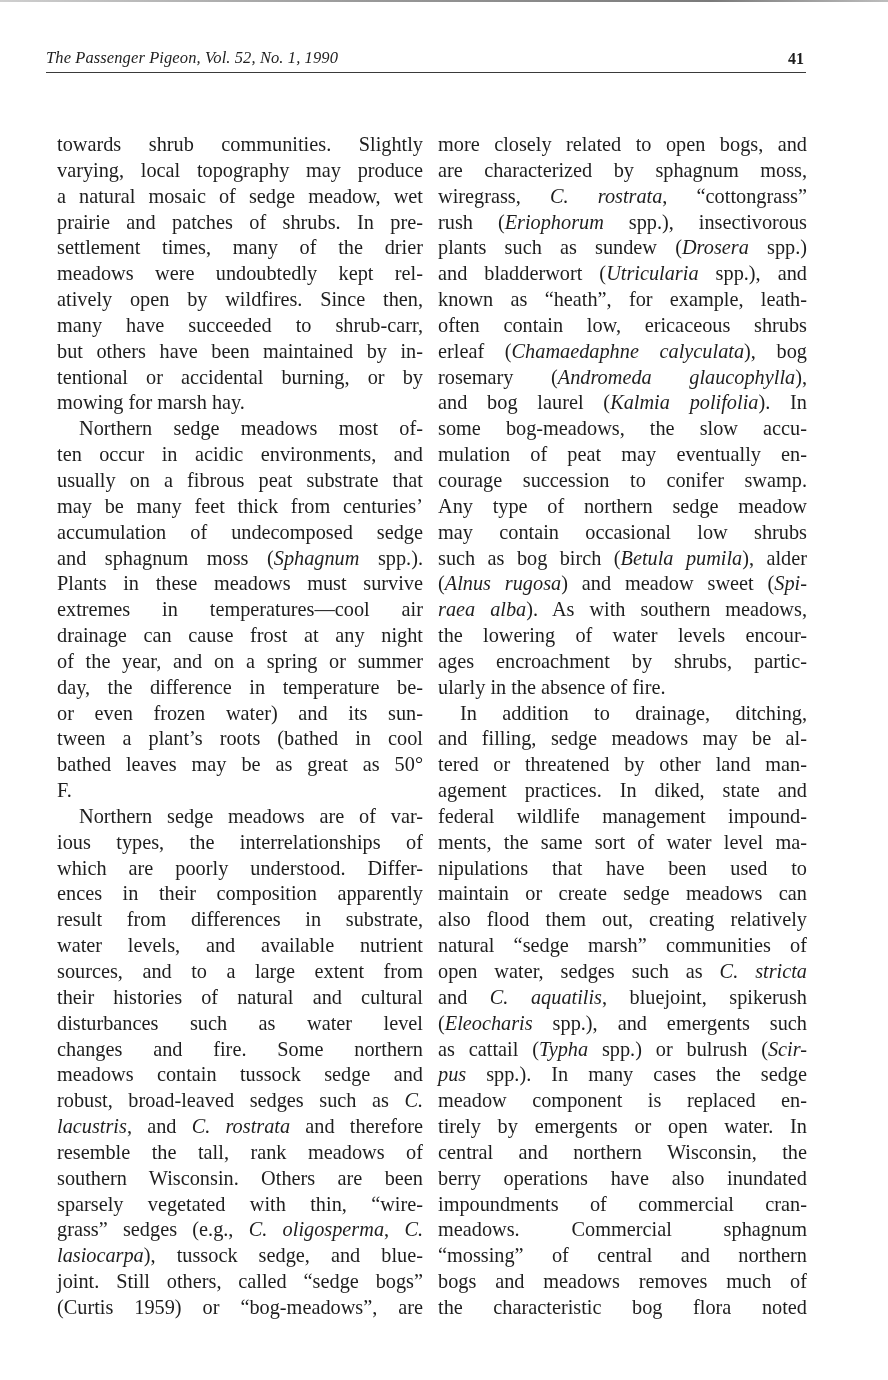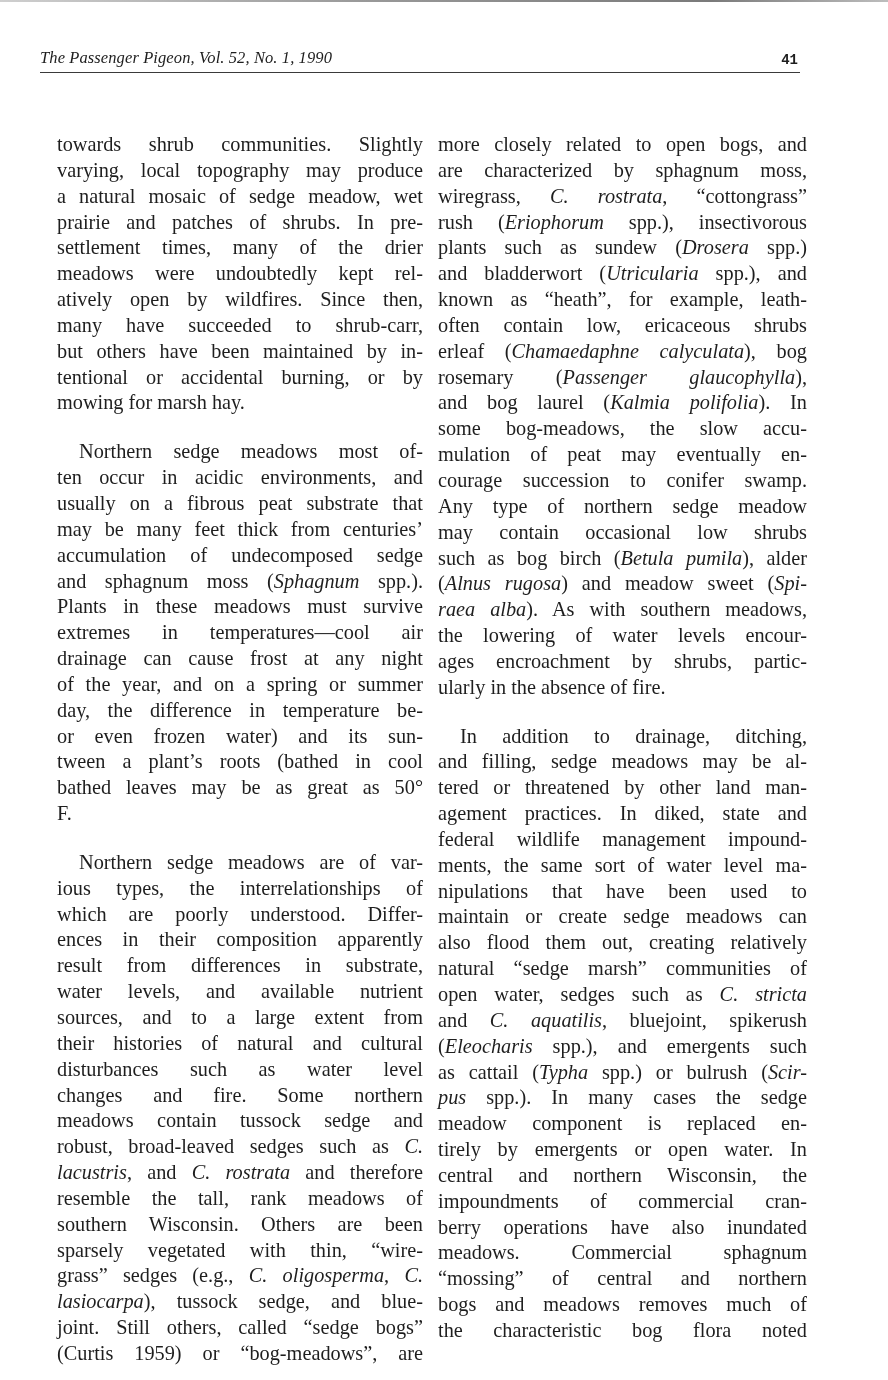--- a/index.html
+++ b/index.html
@@ -17,61 +17,60 @@
     }
     .scan-edge {
       position: absolute;
       left: 0; top: 0;
       width: 888px;
       height: 2px;
       background: linear-gradient(to right, #cfcfcf, #9a9a9a 40%, #7a7a7a 80%, #bdbdbd);
     }
     .running-head {
       position: absolute;
-      left: 40px;
+      left: 46px;
       top: 48px;
       width: 760px;
       height: 24px;
       border-bottom: 1.4px solid #3a3a3a;
     }
     .journal-title {
       position: absolute;
       left: 0;
       bottom: 4px;
       font-style: italic;
       font-size: 16.5px;
       letter-spacing: 0.1px;
     }
     .page-number {
       position: absolute;
       right: 2px;
       bottom: 4px;
       font-weight: bold;
-      font-size: 14px;
-      font-family: Liberation Mono, monospace;
+      font-size: 16px;
     }
     .column {
       position: absolute;
       top: 132px;
       font-size: 20.3px;
       line-height: 25.85px;
     }
     .col-left { left: 57px; width: 366px; }
     .col-right { left: 438px; width: 369px; }
     .line {
       display: block;
       white-space: nowrap;
       text-align: justify;
       text-align-last: justify;
       height: 25.85px;
     }
     .line.last {
       text-align-last: left;
     }
-    .line.indent { padding-left: 22px; margin-top: 23px; }
+    .line.indent { padding-left: 22px; }
     .para { display: block; }
     i { font-style: italic; }
   </style>
 </head>
 <body>
 
 <div class="scan-edge"></div>
 
 <header class="running-head">
   <span class="journal-title">The Passenger Pigeon, Vol. 52, No. 1, 1990</span>
@@ -136,21 +135,21 @@
     <div class="para">
       <span class="line">more closely related to open bogs, and</span>
       <span class="line">are characterized by sphagnum moss,</span>
       <span class="line">wiregrass, <i>C. rostrata</i>, “cottongrass”</span>
       <span class="line">rush (<i>Eriophorum</i> spp.), insectivorous</span>
       <span class="line">plants such as sundew (<i>Drosera</i> spp.)</span>
       <span class="line">and bladderwort (<i>Utricularia</i> spp.), and</span>
       <span class="line">known as “heath”, for example, leath-</span>
       <span class="line">often contain low, ericaceous shrubs</span>
       <span class="line">erleaf (<i>Chamaedaphne calyculata</i>), bog</span>
-      <span class="line">rosemary (<i>Passenger glaucophylla</i>),</span>
+      <span class="line">rosemary (<i>Andromeda glaucophylla</i>),</span>
       <span class="line">and bog laurel (<i>Kalmia polifolia</i>). In</span>
       <span class="line">some bog-meadows, the slow accu-</span>
       <span class="line">mulation of peat may eventually en-</span>
       <span class="line">courage succession to conifer swamp.</span>
       <span class="line">Any type of northern sedge meadow</span>
       <span class="line">may contain occasional low shrubs</span>
       <span class="line">such as bog birch (<i>Betula pumila</i>), alder</span>
       <span class="line">(<i>Alnus rugosa</i>) and meadow sweet (<i>Spi-</i></span>
       <span class="line"><i>raea alba</i>). As with southern meadows,</span>
       <span class="line">the lowering of water levels encour-</span>
@@ -169,20 +168,20 @@
       <span class="line">also flood them out, creating relatively</span>
       <span class="line">natural “sedge marsh” communities of</span>
       <span class="line">open water, sedges such as <i>C. stricta</i></span>
       <span class="line">and <i>C. aquatilis</i>, bluejoint, spikerush</span>
       <span class="line">(<i>Eleocharis</i> spp.), and emergents such</span>
       <span class="line">as cattail (<i>Typha</i> spp.) or bulrush (<i>Scir-</i></span>
       <span class="line"><i>pus</i> spp.). In many cases the sedge</span>
       <span class="line">meadow component is replaced en-</span>
       <span class="line">tirely by emergents or open water. In</span>
       <span class="line">central and northern Wisconsin, the</span>
+      <span class="line">berry operations have also inundated</span>
       <span class="line">impoundments of commercial cran-</span>
-      <span class="line">berry operations have also inundated</span>
       <span class="line">meadows. Commercial sphagnum</span>
       <span class="line">“mossing” of central and northern</span>
       <span class="line">bogs and meadows removes much of</span>
       <span class="line">the characteristic bog flora noted</span>
     </div>
   </div>
 
 </body></html>

